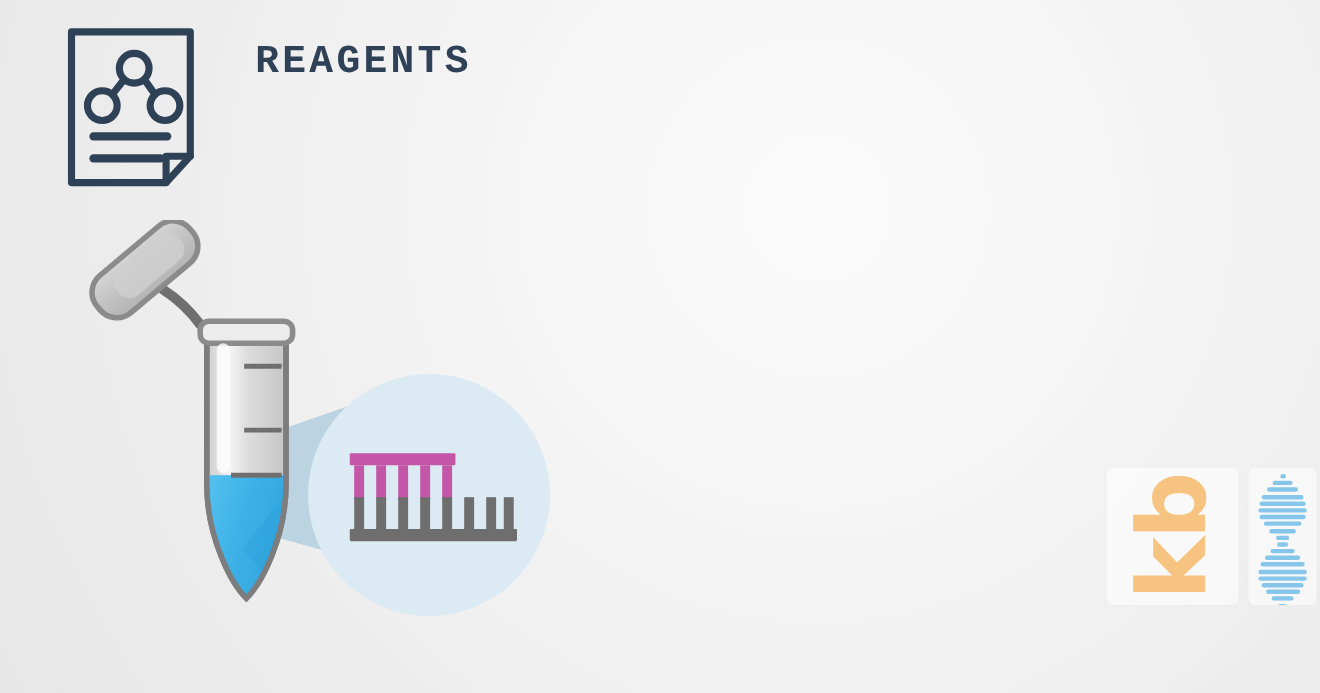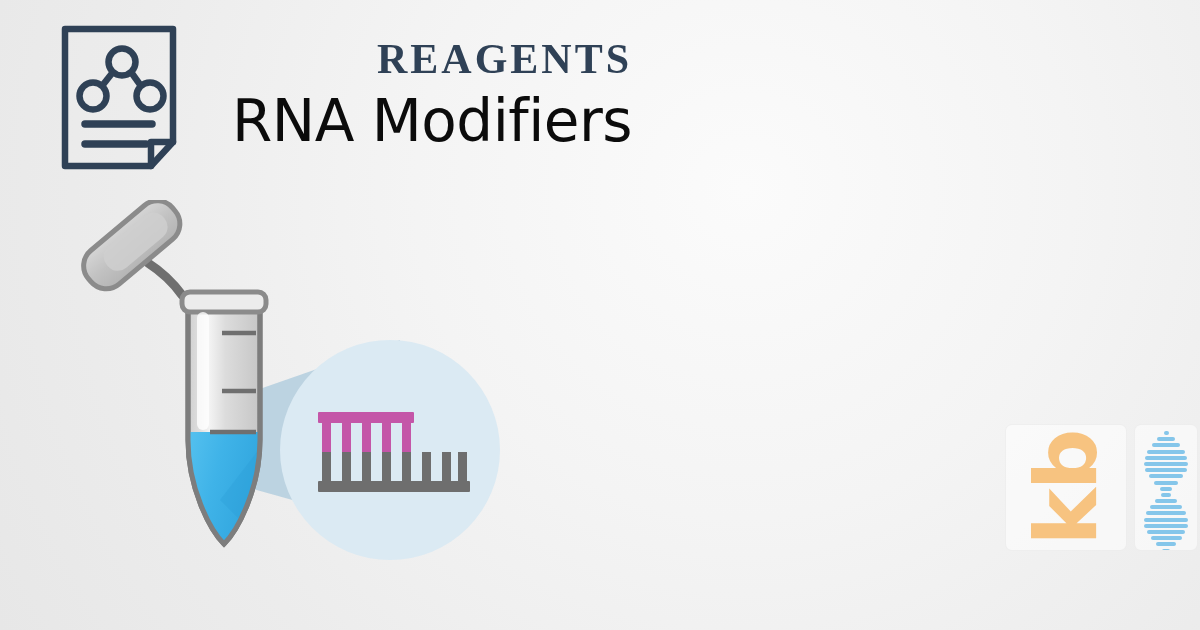--- a/index.html
+++ b/index.html
@@ -45,24 +45,23 @@
     display:block;margin:0 auto 2.2px auto;height:4px;border-radius:2px;
     background:#85c6ea;
   }
 
   
   .doc-icon{position:absolute;left:60px;top:24px;width:130px;height:150px;}
 
   
   .head-text{position:absolute;left:232px;top:38px;}
   .kicker{
-    font-size:42px;font-weight:700;letter-spacing:3.0px;
+    font-size:36px;font-weight:700;letter-spacing:3.0px;
     color:#2f4156;line-height:1;margin:0 0 12px 0;
-    font-family:Liberation Serif, serif;
-    text-align:right;
+    font-family:Liberation Mono, monospace;
   }
   .title{
     font-size:58px;font-weight:400;color:#0b0b0b;line-height:1;margin:0;
     letter-spacing:-0.5px;
     font-family:"DejaVu Sans", sans-serif;
   }
 
   
   .art{position:absolute;left:70px;top:200px;width:480px;height:380px;}
 </style>
@@ -262,21 +261,20 @@
       <path d="M71 48 L81 62"></path>
     </g>
     <g stroke="#2f4156" stroke-width="7.5" stroke-linecap="round">
       <line x1="25" y1="100" x2="92" y2="100"></line>
       <line x1="25" y1="120" x2="86" y2="120"></line>
     </g>
   </svg>
 
   <div class="head-text">
     <div class="kicker">REAGENTS</div>
-    <div class="title">RNA Modifiers</div>
   </div>
 
   <svg class="art" viewBox="0 0 480 380">
     <defs>
       <linearGradient id="tubeBody" x1="0" y1="0" x2="1" y2="0">
         <stop offset="0" stop-color="#cfcfcf"></stop>
         <stop offset="0.16" stop-color="#dedede"></stop>
         <stop offset="0.30" stop-color="#f3f3f3"></stop>
         <stop offset="0.52" stop-color="#dcdcdc"></stop>
         <stop offset="1" stop-color="#c6c6c6"></stop>

